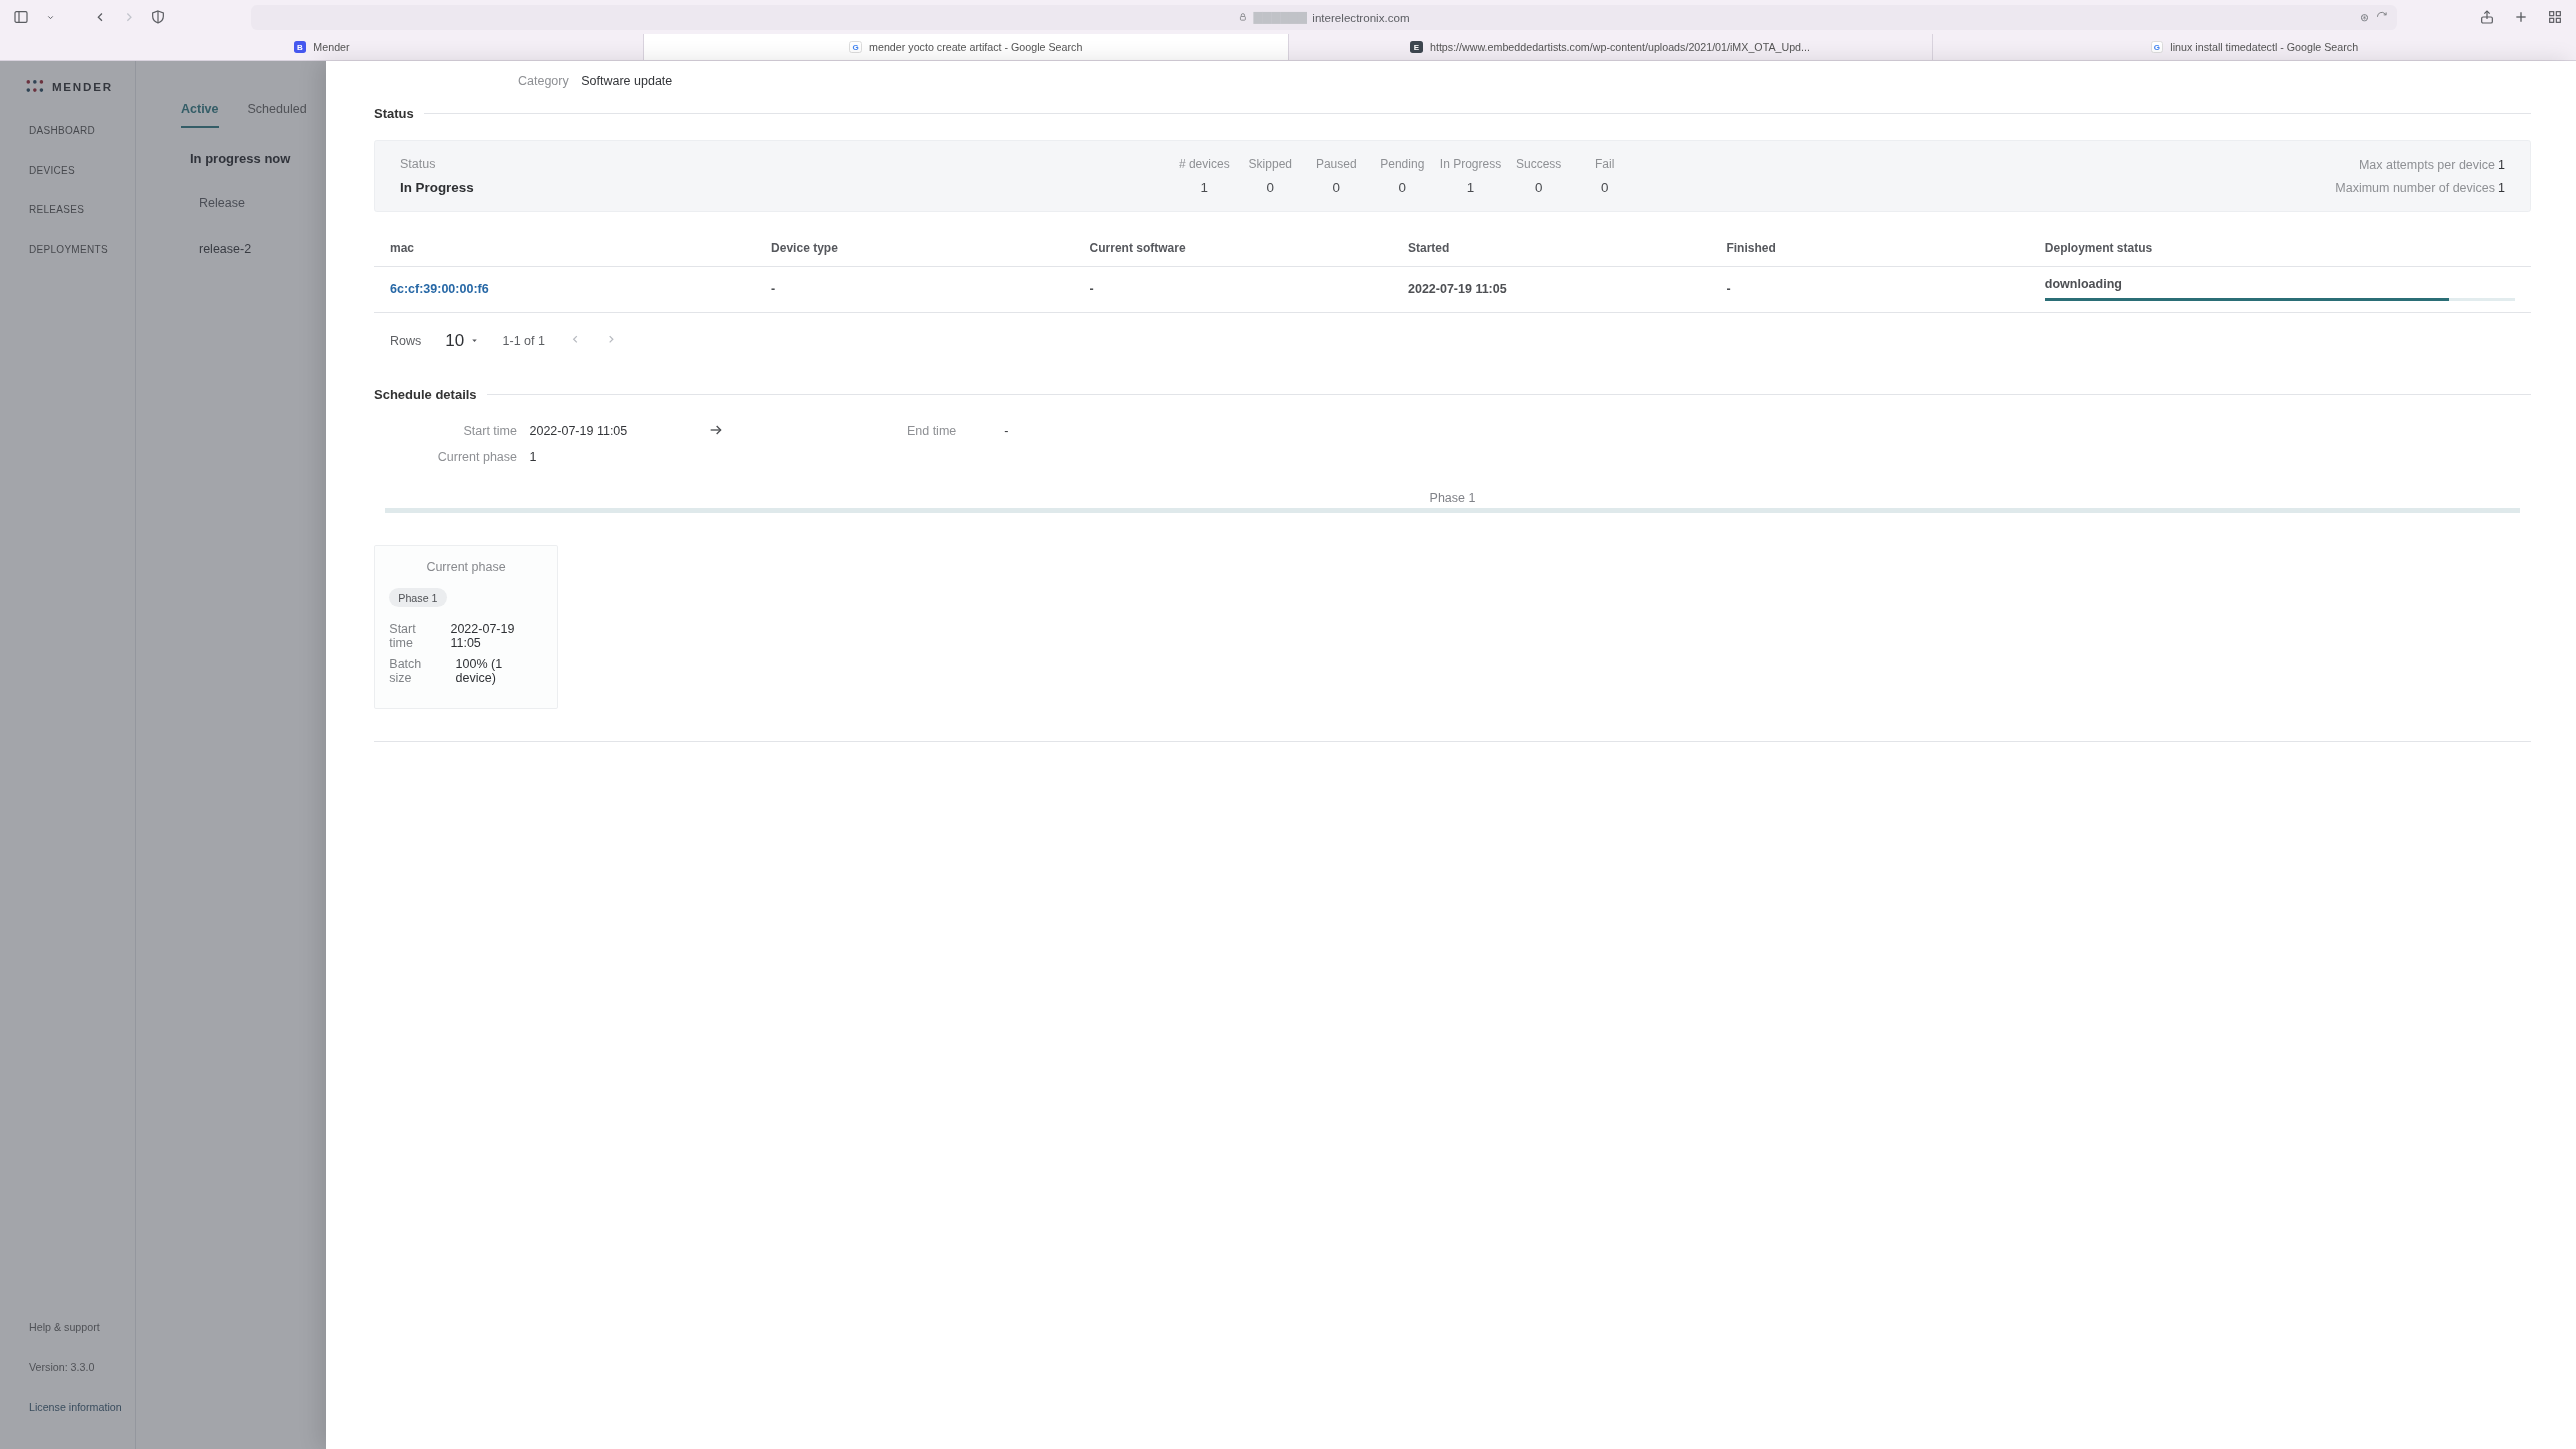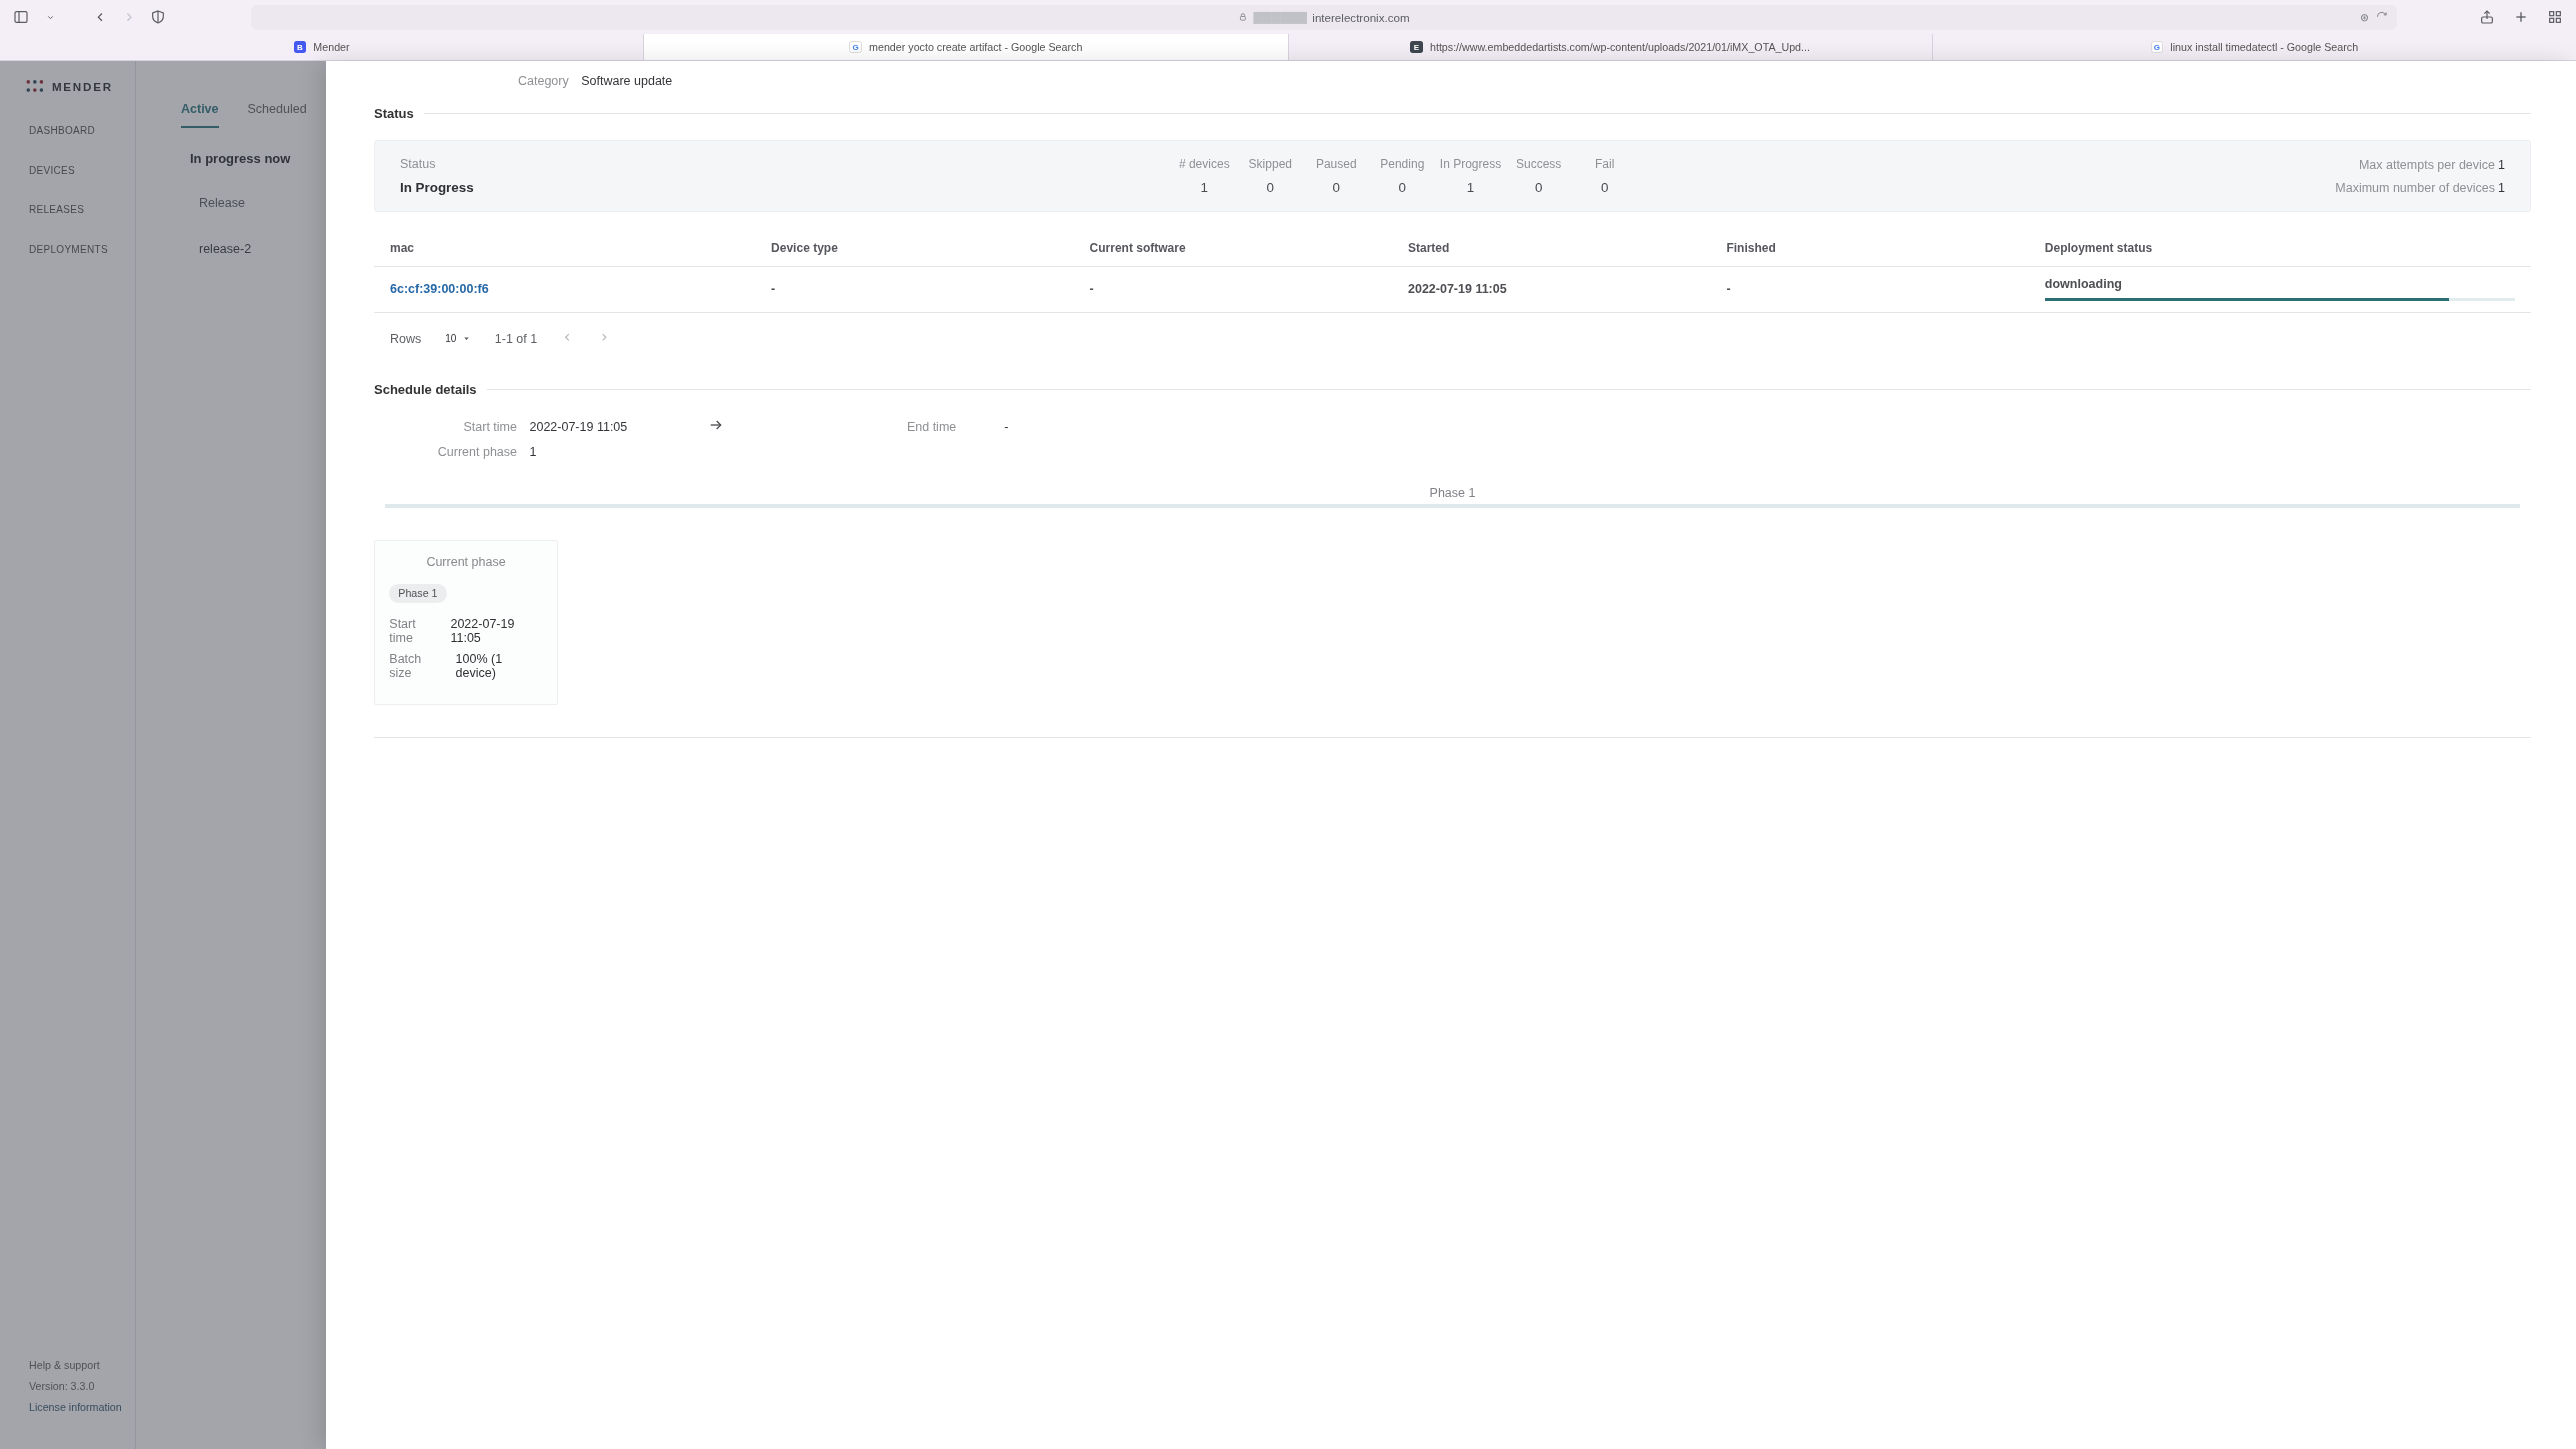--- a/index.html
+++ b/index.html
@@ -119,21 +119,21 @@
   .brand-logo { width:19.7px; height:16px; }
   .nav-item {
     padding:14.3px 0 14.3px 29px;
     font-size:10px;
     letter-spacing:0.3px;
     color:#555;
     font-weight:500;
   }
   .side-bottom { margin-top:auto; padding:0 0 36px 29px; font-size:10.7px; color:#666; }
   .side-bottom .linklike { color:#3d5c72; font-weight:400; }
-  .side-bottom > div { margin-top:9px; }
+  .side-bottom > div { margin-top:28px; }
 
   .main-back {
     flex:1;
     padding-top:30px;
   }
   .tabs2 {
     display:flex;
     gap:29px;
     padding-left:45px;
     font-size:12.5px;
@@ -233,21 +233,21 @@
   .progress-outer .bar { position:absolute; left:0; top:0; bottom:0; background:#2b6e76; }
   .pager {
     display:flex;
     align-items:center;
     gap:24px;
     padding:18px 16px;
     color:#5d5f63;
     font-size:12.5px;
   }
   .pager .sel { display:flex; align-items:center; gap:5.4px;}
-  .pager .sel .v { color:#2f3135; font-size:10px;}
+  .pager .sel .v { color:#2f3135; font-size:17px;}
   .pager .arrow { color:#b8bbc1; }
 
   
   .sched-row {
     display:flex;
     align-items:center;
     gap:27px;
     padding-left:45px;
   }
   .sched-row .group { display:flex; gap:12.5px; align-items:center; font-size:12.5px;}

